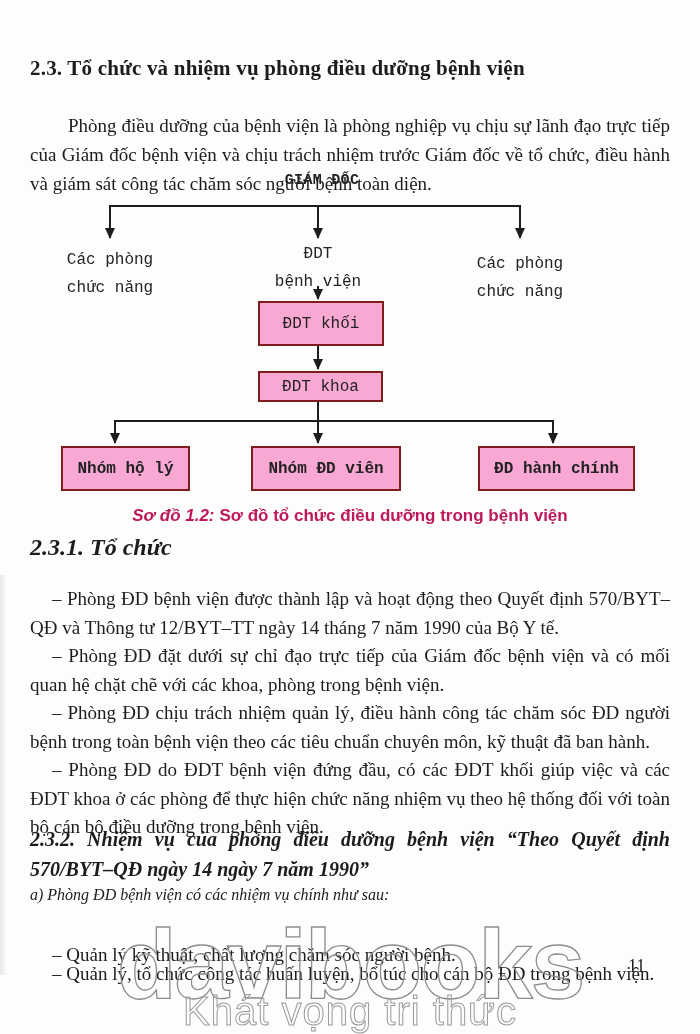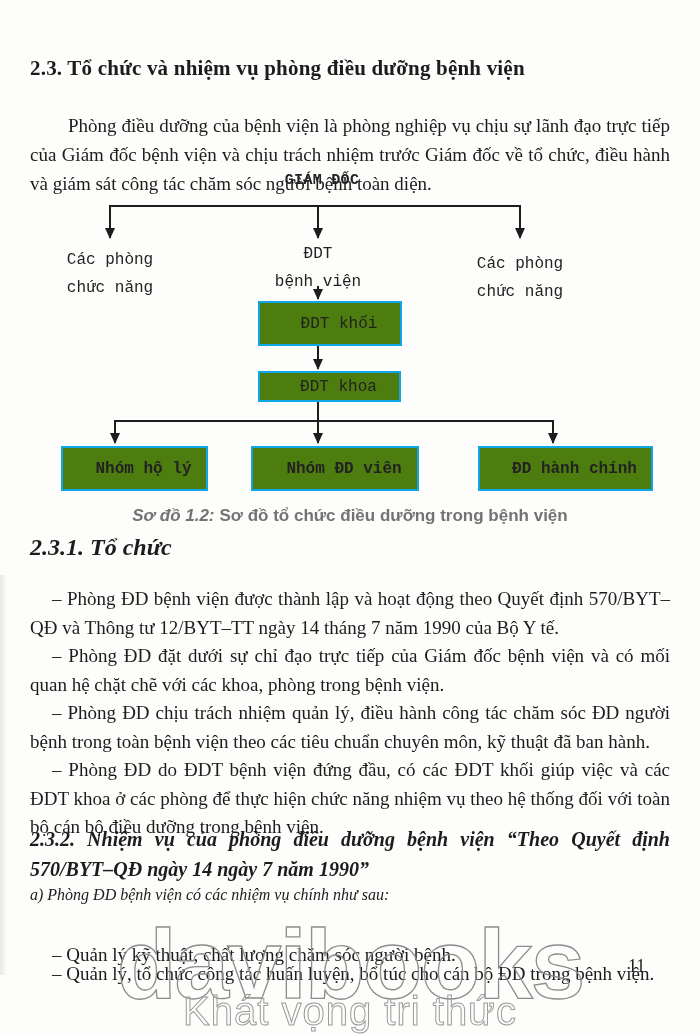--- a/index.html
+++ b/index.html
@@ -26,30 +26,30 @@
   .q1{top:913px;margin-top:28px;} .q2{top:941px;}
   
   .diagram{position:absolute;top:168px;left:0;width:597px;height:326px;
     font-family:Liberation Mono, monospace;color:#222;}
   .diagram svg{position:absolute;top:0;left:0;}
   .dg-root{position:absolute;top:4px;left:322px;transform:translateX(-50%);
     font-size:15px;font-weight:bold;letter-spacing:.3px;white-space:nowrap;}
   .dlabel{position:absolute;transform:translateX(-50%);text-align:center;
     font-size:16px;line-height:28px;white-space:nowrap;}
   .dl-left{top:78px;left:110px;} .dl-center{top:72px;left:318px;} .dl-right{top:82px;left:520px;}
-  .dbox{position:absolute;border:2px solid #0ea5e9;background:#4d7c0f;
+  .dbox{position:absolute;border:2px solid #7f1d1d;background:#f9a8d4;
     display:flex;align-items:center;justify-content:center;
-    font-size:16px;white-space:nowrap;padding-left:18px;}
+    font-size:16px;white-space:nowrap;}
   .bx-khoi{left:258px;top:133px;width:122px;height:41px;}
   .bx-khoa{left:258px;top:203px;width:121px;height:27px;}
   .bx-holy{left:61px;top:278px;width:125px;height:41px;font-weight:bold;}
   .bx-ddvien{left:251px;top:278px;width:146px;height:41px;font-weight:bold;}
   .bx-hanhchinh{left:478px;top:278px;width:153px;height:41px;font-weight:bold;}
   .caption{position:absolute;top:506px;left:0;width:700px;text-align:center;
-    font-family:"Liberation Sans",sans-serif;font-size:17px;font-weight:bold;color:#737373;}
+    font-family:"Liberation Sans",sans-serif;font-size:17px;font-weight:bold;color:#be185d;}
   .caption .lbl{font-style:italic;padding-right:5px;}
   
   .wm{position:absolute;left:0;width:700px;text-align:center;
     font-family:"Liberation Sans",sans-serif;font-weight:bold;
     color:transparent;-webkit-text-stroke:1.1px #999;pointer-events:none;}
   .wm-brand{top:915px;font-size:98px;line-height:98px;letter-spacing:-2px;
     -webkit-text-stroke:1.3px #8d8d8d;}
   .wm-slogan{top:990px;font-size:40px;line-height:42px;font-weight:normal;
     -webkit-text-stroke:1px #9a9a9a;letter-spacing:1px;}
   .pagenum{position:absolute;top:956px;left:628px;font-size:18px;}

